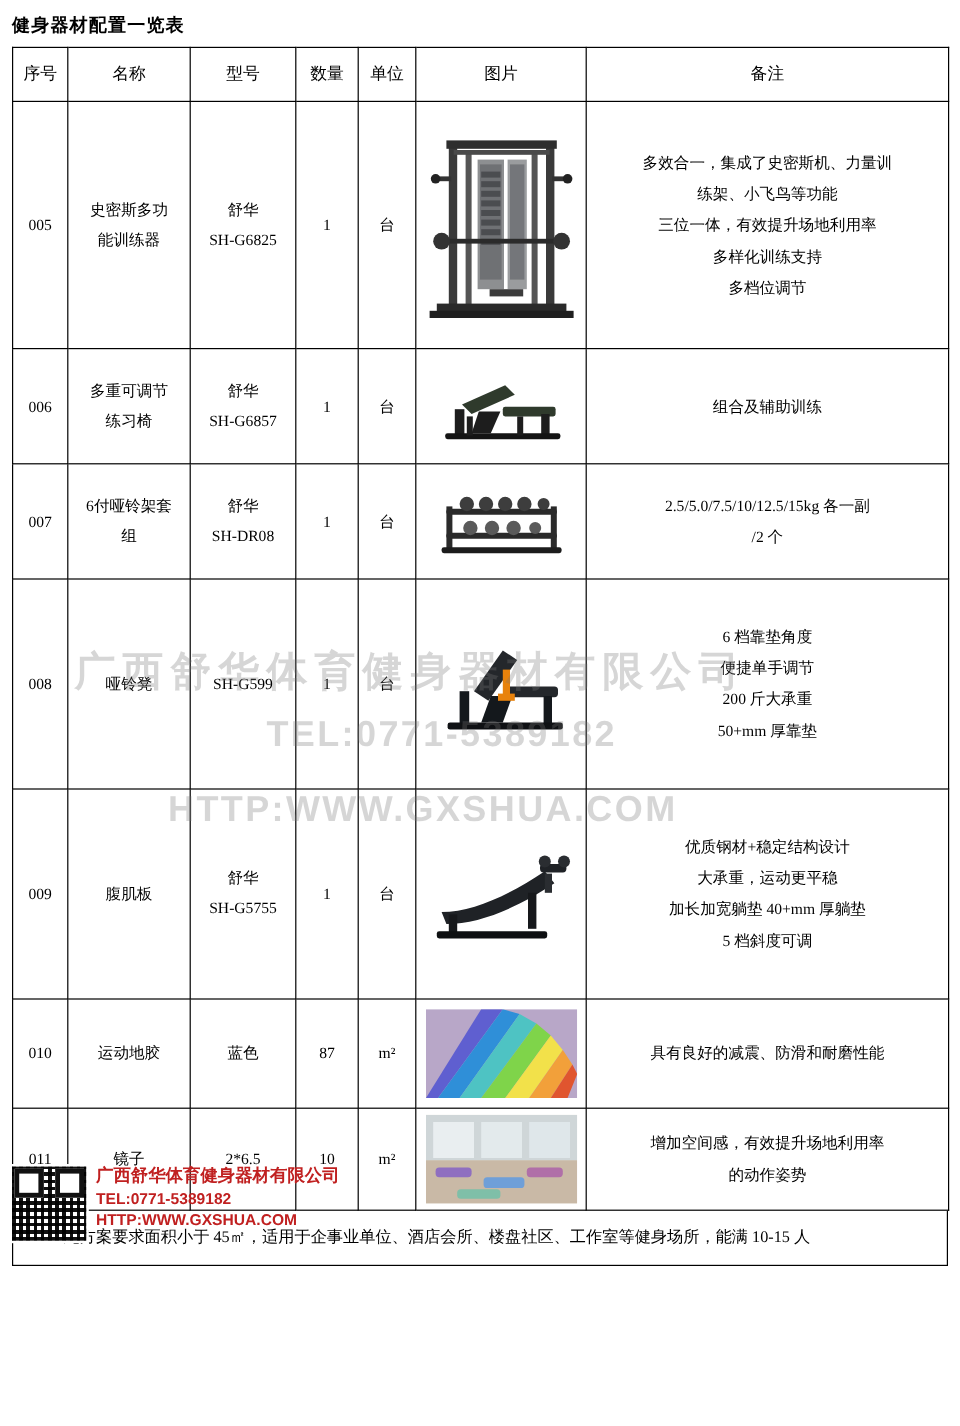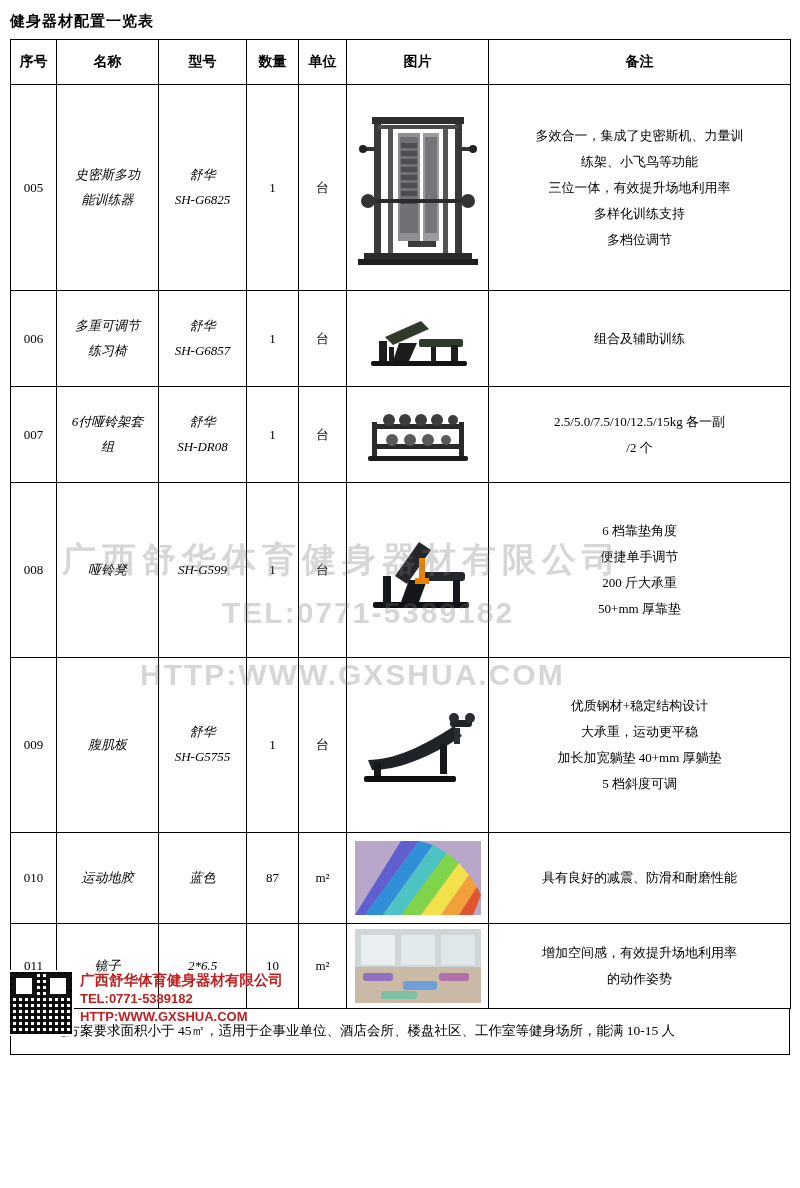--- a/index.html
+++ b/index.html
@@ -34,21 +34,21 @@
     table-layout: fixed;
     font-size: 13px;
   }
   table.config th, table.config td {
     border: 1px solid #000;
     text-align: center;
     vertical-align: middle;
     padding: 2px 4px;
   }
   table.config th {
-    font-weight: bold;
+    font-weight: normal;
     font-size: 14px;
     height: 40px;
   }
   col.c-no     { width: 46px; }
   col.c-name   { width: 102px; }
   col.c-model  { width: 88px; }
   col.c-qty    { width: 52px; }
   col.c-unit   { width: 48px; }
   col.c-pic    { width: 142px; }
   col.c-remark { width: 302px; }
@@ -58,21 +58,21 @@
     vertical-align: middle;
     padding: 6px 10px;
     line-height: 2.0;
     font-size: 13px;
   }
   td.remark .ln { display: block; white-space: nowrap; }
   td.name, td.model {
     line-height: 1.9;
     font-size: 13px;
   }
-  td.name .ln, td.model .ln { display: block; font-style: italic; }
+  td.name .ln, td.model .ln { display: block; }
   td.pic { padding: 2px; height: 100%; }
 
   .pic-wrap {
     width: 100%;
     height: 100%;
     display: flex;
     align-items: center;
     justify-content: center;
   }
   .pic-wrap svg { display: block; }

